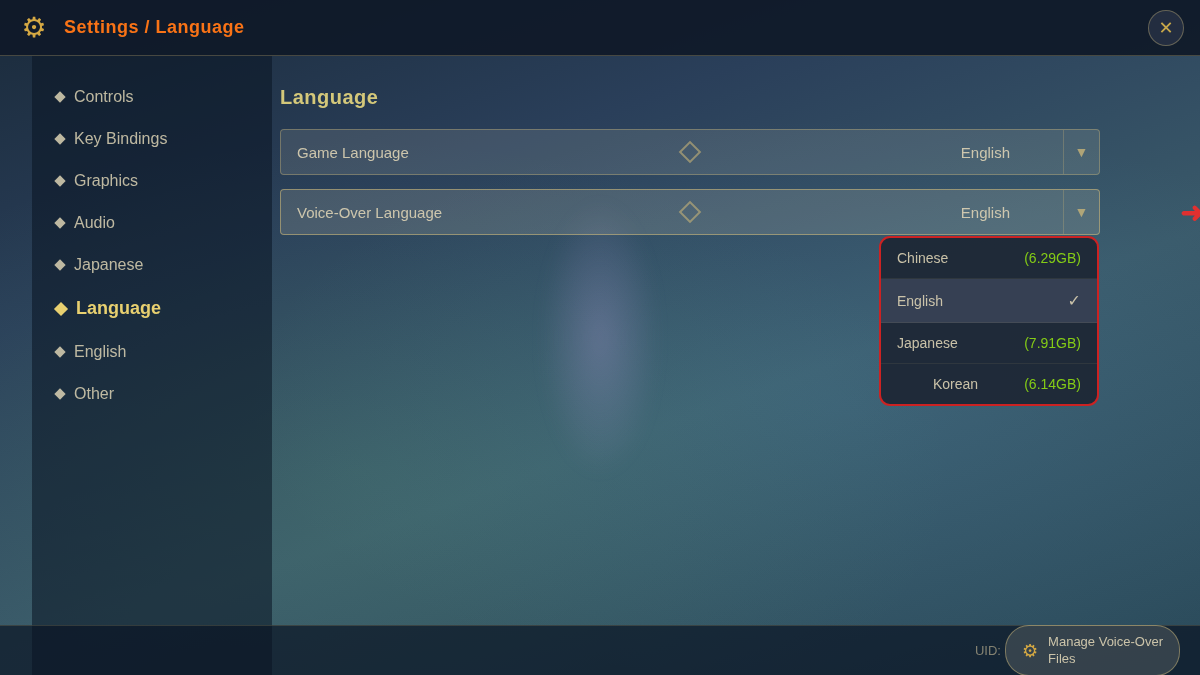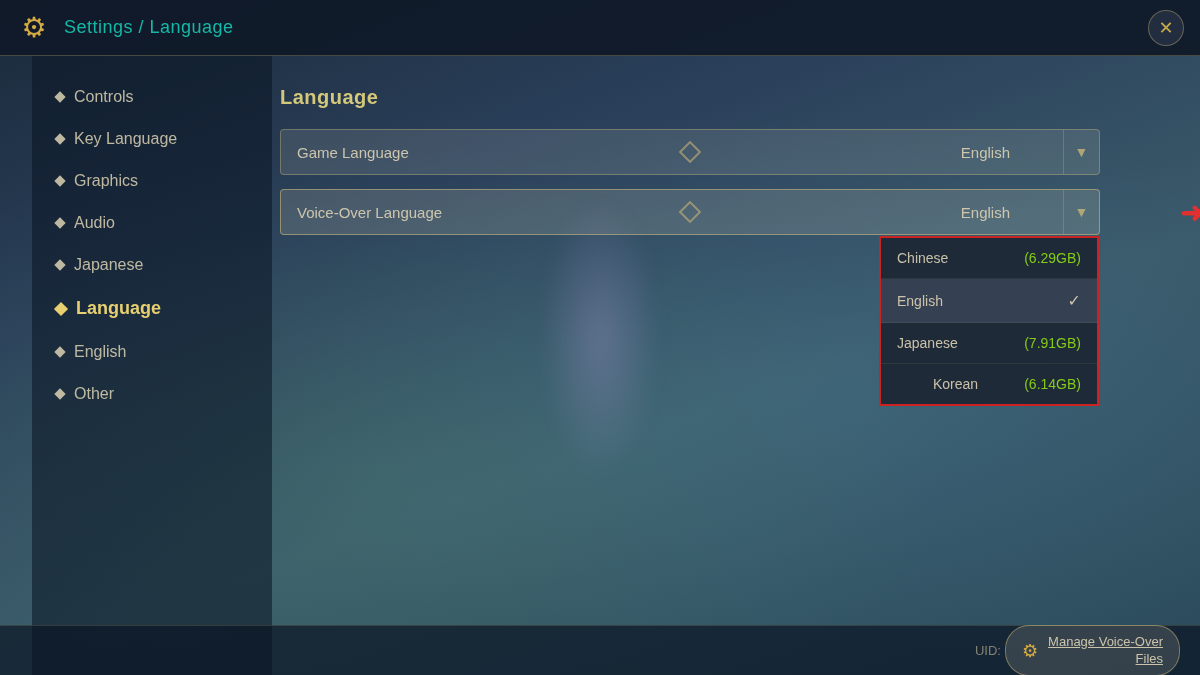--- a/index.html
+++ b/index.html
@@ -53,23 +53,23 @@
       width: 36px;
       height: 36px;
       color: #d4a843;
       font-size: 28px;
       display: flex;
       align-items: center;
       justify-content: center;
       margin-right: 12px;
     }
     .topbar-title {
-      color: #14b8a6;
+      color: #f97316;
       font-size: 18px;
-      font-weight: 400;
+      font-weight: 700;
       letter-spacing: 0.5px;
     }
     .topbar-close {
       position: absolute;
       right: 16px;
       top: 50%;
       transform: translateY(-50%);
       width: 36px;
       height: 36px;
       background: rgba(40,50,70,0.8);
@@ -216,21 +216,21 @@
     }
 
     
     .dropdown-popup {
       position: absolute;
       top: 46px;
       right: 0;
       width: 220px;
       background: rgba(30,40,55,0.97);
       border: 2px solid #cc2222;
-      border-radius: 0;
+      border-radius: 11px;
       z-index: 100;
       overflow: hidden;
     }
     .dropdown-option {
       padding: 12px 16px;
       color: rgba(220,210,180,0.9);
       font-size: 14px;
       display: flex;
       align-items: center;
       justify-content: space-between;
@@ -281,23 +281,22 @@
       padding: 8px 16px;
       color: rgba(220,210,180,0.9);
       font-size: 13px;
       cursor: pointer;
     }
     .manage-btn-gear {
       font-size: 18px;
       color: #d4a843;
     }
     .manage-btn-text {
-      text-align: right;
+      text-align: left;
       line-height: 1.3;
-      text-decoration: underline;
     }
   </style>
 </head>
 <body>
 
 <div class="bg"></div>
 <div class="bg-overlay"></div>
 <div class="character"></div>
 
 <div class="topbar">
@@ -306,21 +305,21 @@
   <div class="topbar-close">✕</div>
 </div>
 
 <div class="sidebar">
   <div class="sidebar-item">
     <span class="sidebar-diamond"></span>
     <span>Controls</span>
   </div>
   <div class="sidebar-item">
     <span class="sidebar-diamond"></span>
-    <span>Key Language</span>
+    <span>Key Bindings</span>
   </div>
   <div class="sidebar-item">
     <span class="sidebar-diamond"></span>
     <span>Graphics</span>
   </div>
   <div class="sidebar-item">
     <span class="sidebar-diamond"></span>
     <span>Audio</span>
   </div>
   <div class="sidebar-item">

